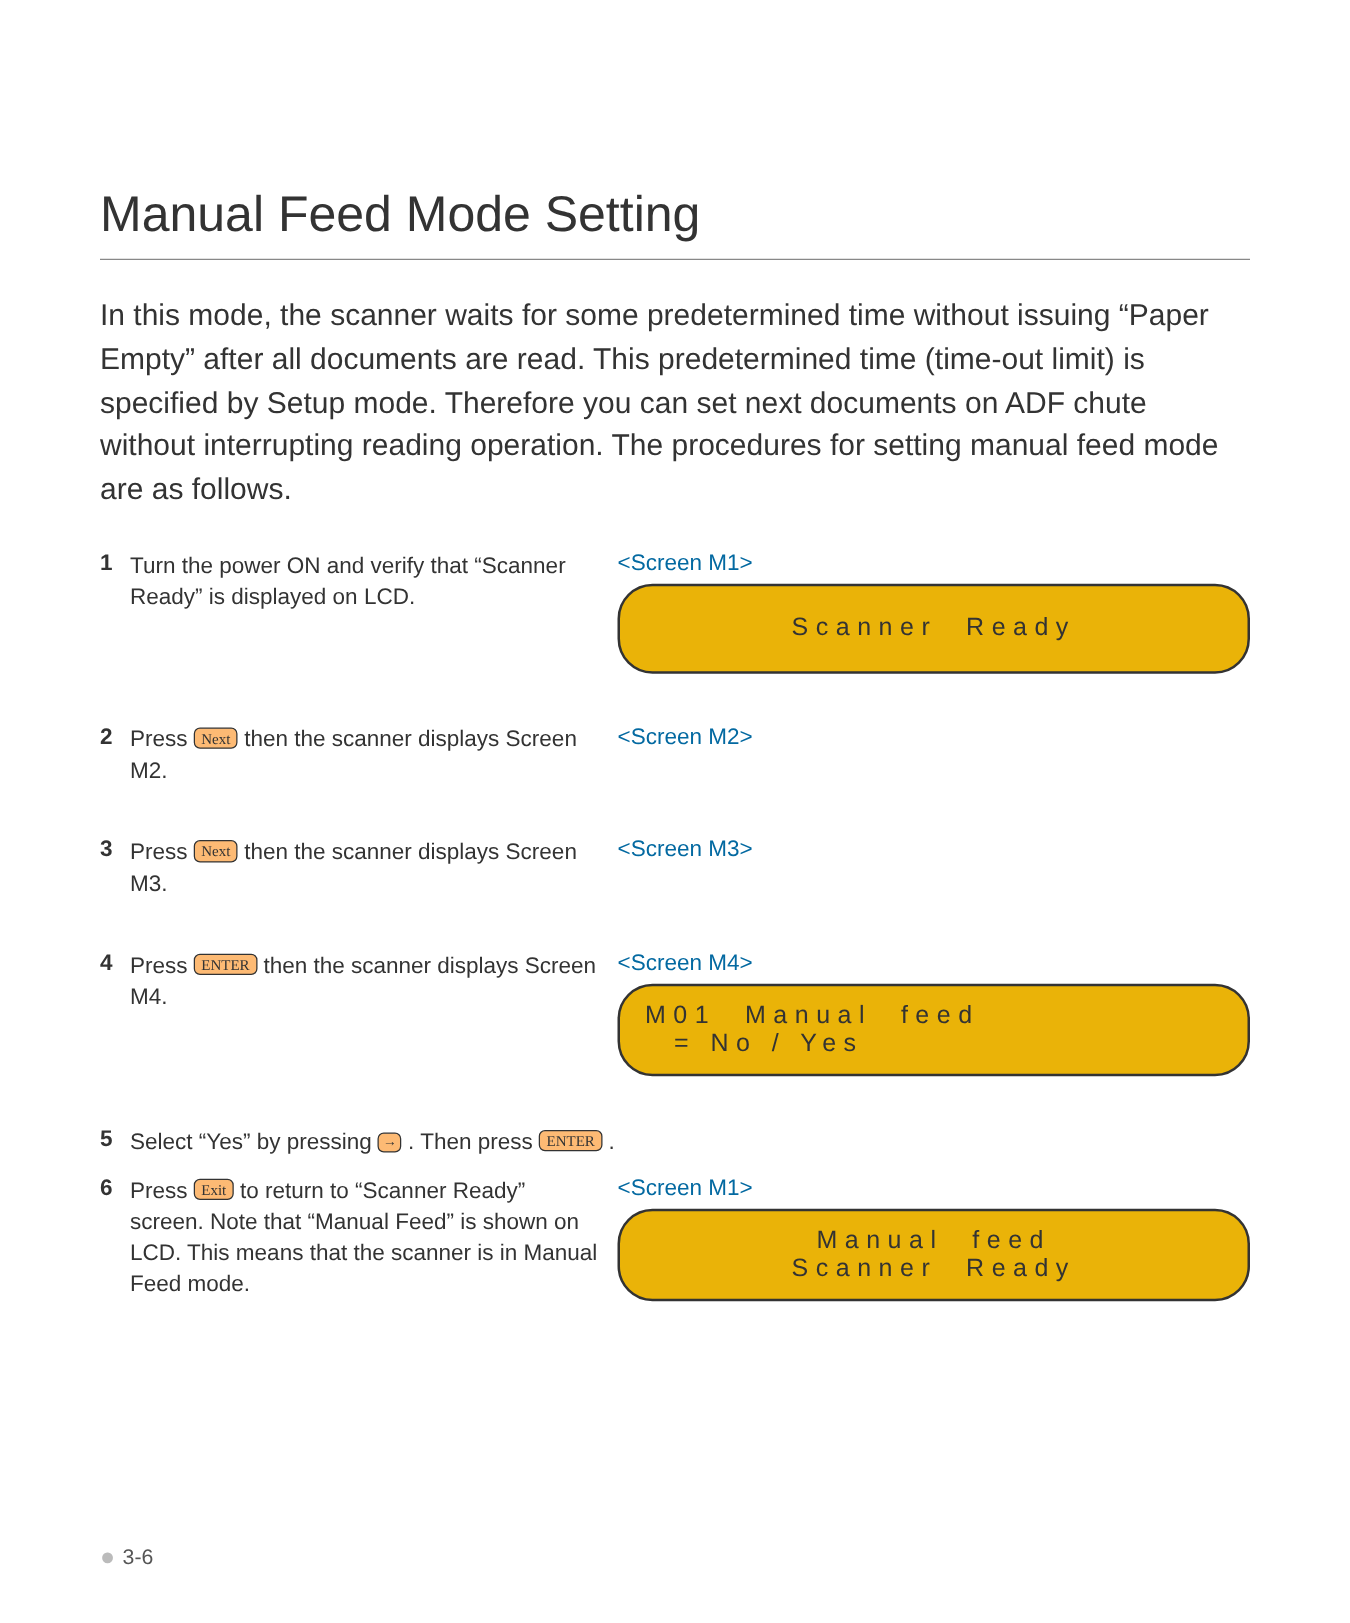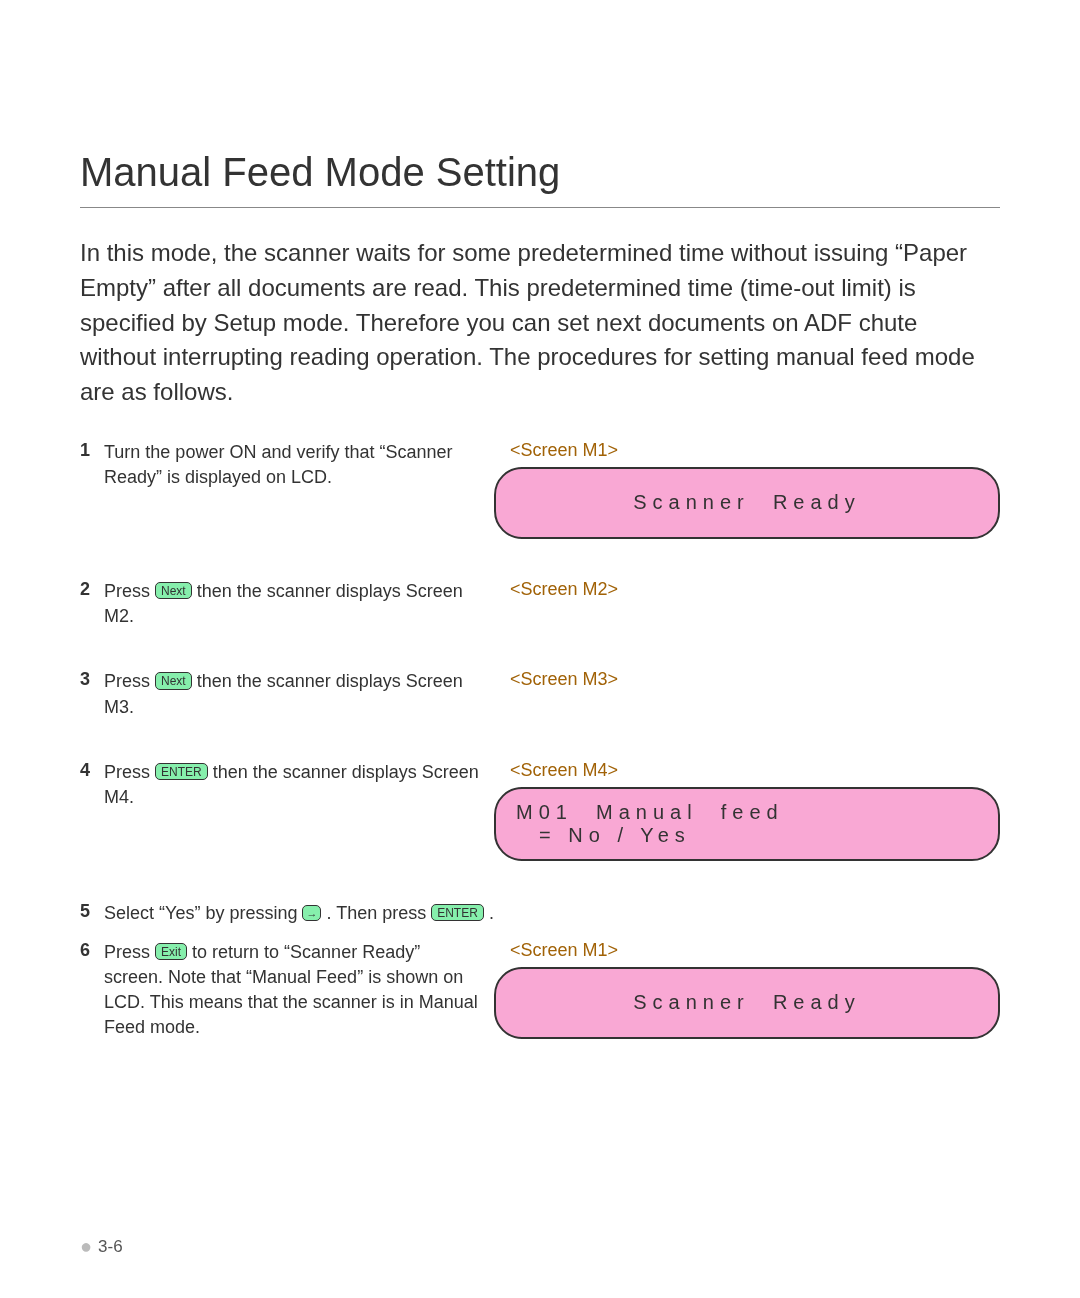--- a/index.html
+++ b/index.html
@@ -4,25 +4,25 @@
 <style>
   html,body{margin:0;padding:0;background:#fff;color:#222;font-family:Arial,Helvetica,sans-serif;width:1080px}
   .page{box-sizing:border-box;width:1080px;height:1298px;padding:150px 80px 0 80px;position:relative}
   h1{font-weight:400;font-size:40px;margin:0 0 12px 0;color:#333}
   .rule{border:none;border-top:1px solid #888;margin:0 0 28px 0}
   .intro{font-size:24px;line-height:1.45;color:#333;margin:0 0 30px 0}
   .row{display:flex;align-items:flex-start;margin-bottom:20px}
   .num{width:24px;font-weight:700;font-size:18px;flex:0 0 24px;color:#333}
   .left{flex:0 0 380px;font-size:18px;line-height:1.4;color:#333}
   .right{flex:1;padding-left:10px}
-  .scr-label{font-size:18px;color:#a16207;margin:0 0 6px 16px}
-  .lcd{border:2px solid #333;border-radius:28px;background:#f9a8d4;padding:12px 20px;min-height:44px;display:flex;flex-direction:column;justify-content:center}
+  .scr-label{font-size:18px;color:#0369a1;margin:0 0 6px 0}
+  .lcd{border:2px solid #333;border-radius:28px;background:#eab308;padding:12px 20px;min-height:44px;display:flex;flex-direction:column;justify-content:center}
   .lcd-line{font-size:20px;color:#333;letter-spacing:6px;white-space:pre}
   .lcd-line.center{text-align:center}
-  .kbtn{display:inline-block;border:1px solid #333;border-radius:5px;background:#86efac;font-size:12px;padding:1px 5px 0 5px;vertical-align:2px;line-height:1.2;font-family:Liberation Sans, sans-serif}
+  .kbtn{display:inline-block;border:1px solid #333;border-radius:5px;background:#fdba74;font-size:12px;padding:1px 5px 0 5px;vertical-align:2px;line-height:1.2;font-family:Liberation Serif, serif}
   .kbtn.sm{font-size:11px;padding:1px 3px 0 3px}
   .footer{position:absolute;left:80px;bottom:40px;font-size:17px;color:#555}
   .footer .bullet{color:#bbb;font-size:20px;vertical-align:-1px;margin-right:6px}
 </style>
 </head>
 <body>
 
 <div class="page">
   <h1>Manual Feed Mode Setting</h1>
   <hr class="rule">
@@ -94,20 +94,21 @@
   <div class="row">
     <div class="num">6</div>
     <div class="left">
       <span>Press </span>
       <span class="kbtn">Exit</span>
       <span> to return to “Scanner Ready” screen. Note that “Manual Feed” is shown on LCD. This means that the scanner is in Manual Feed mode.</span>
     </div>
     <div class="right">
       <div class="scr-label">&lt;Screen M1&gt;</div>
       <div class="lcd">
+        <div class="lcd-line center">Manual  feed</div>
         <div class="lcd-line center">Scanner  Ready</div>
       </div>
     </div>
   </div>
 
   <div class="footer">
     <span class="bullet">●</span><span>3-6</span>
   </div>
 </div>
 

